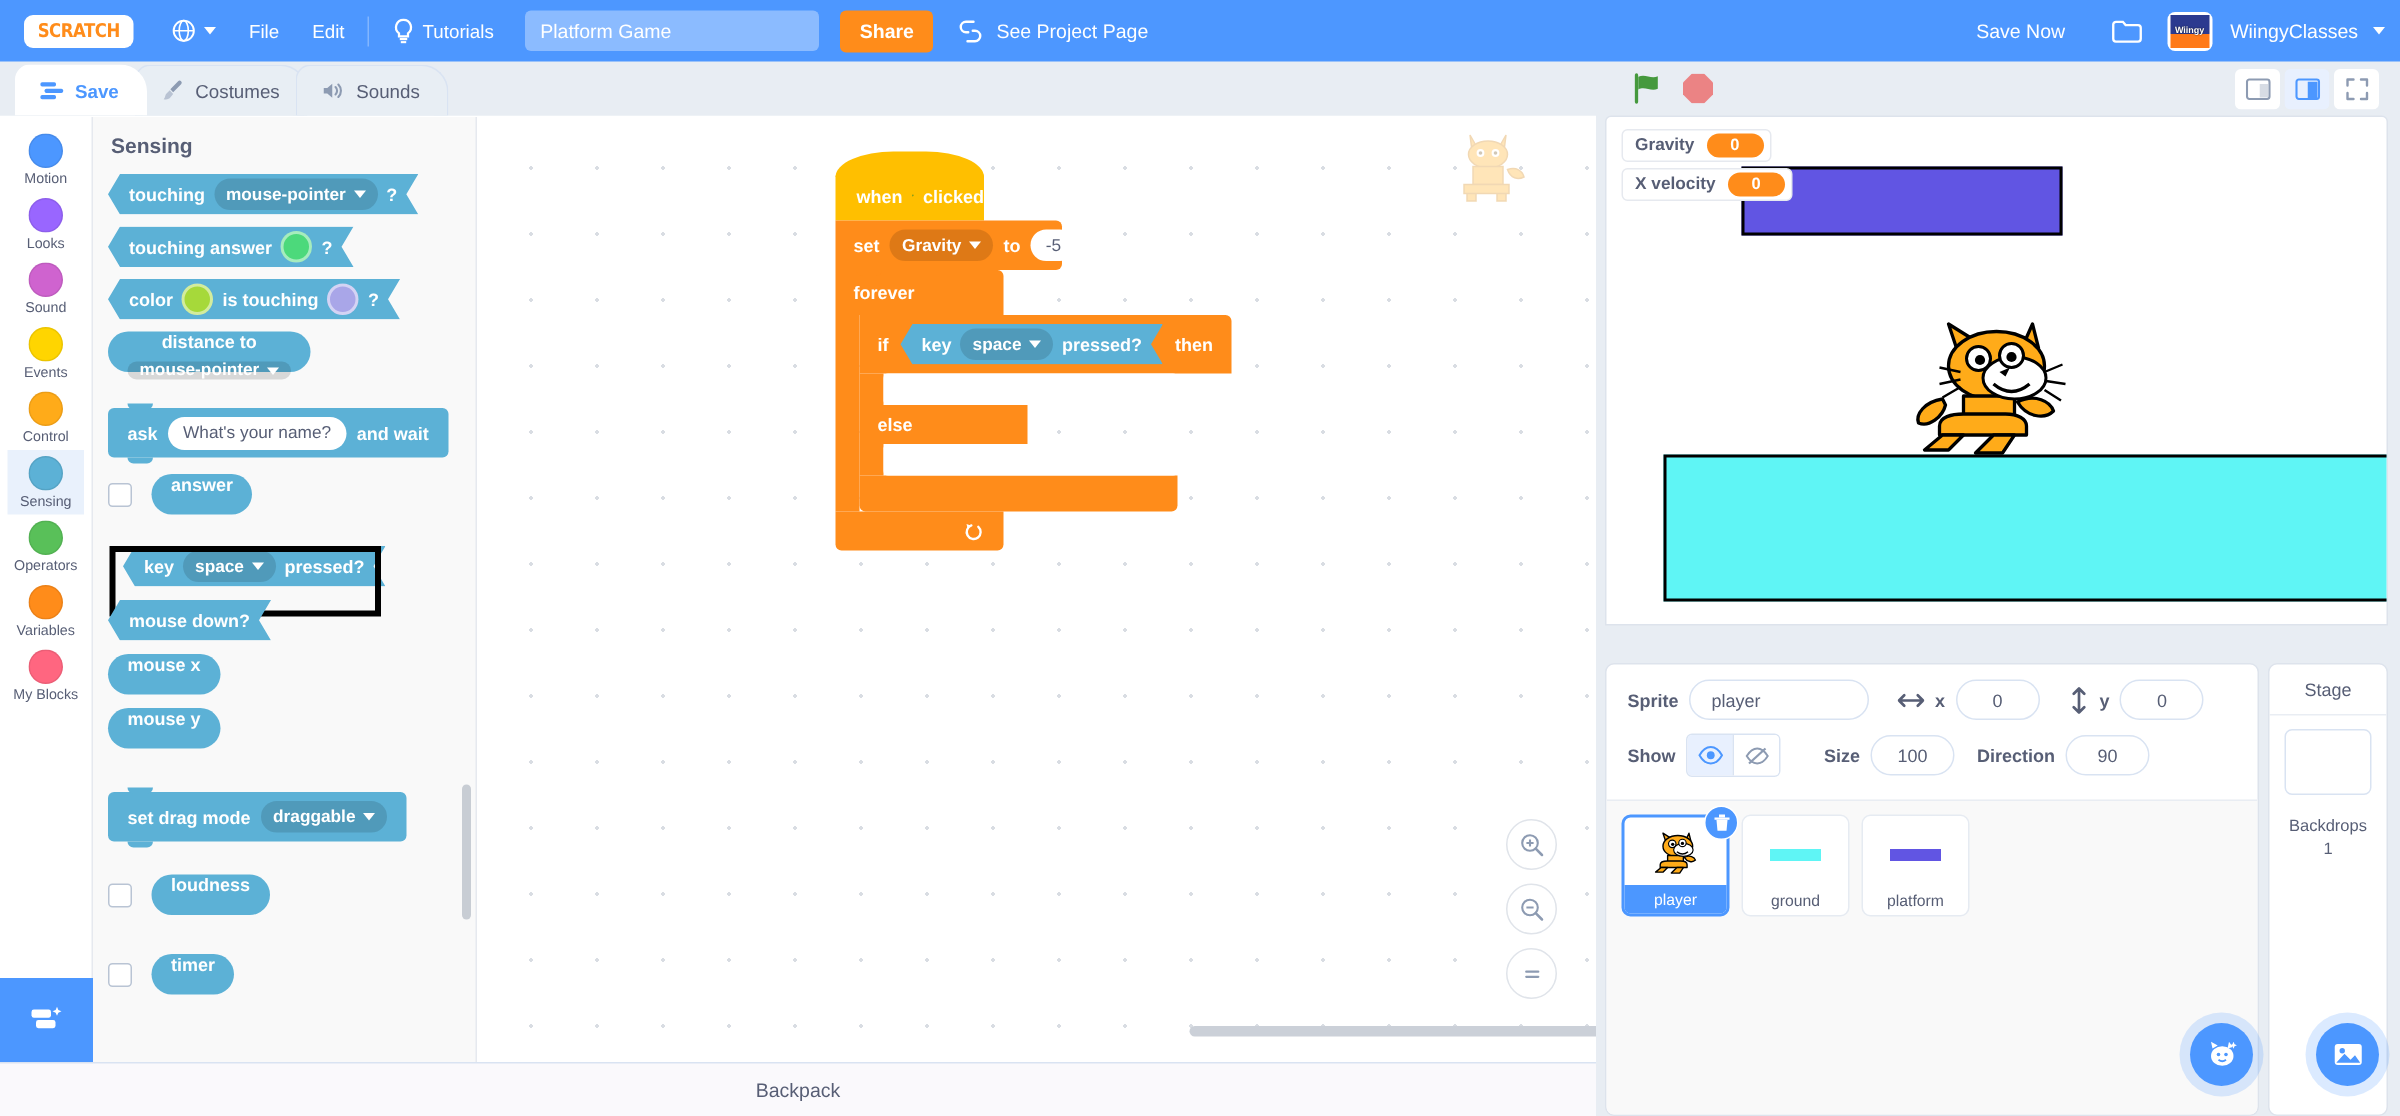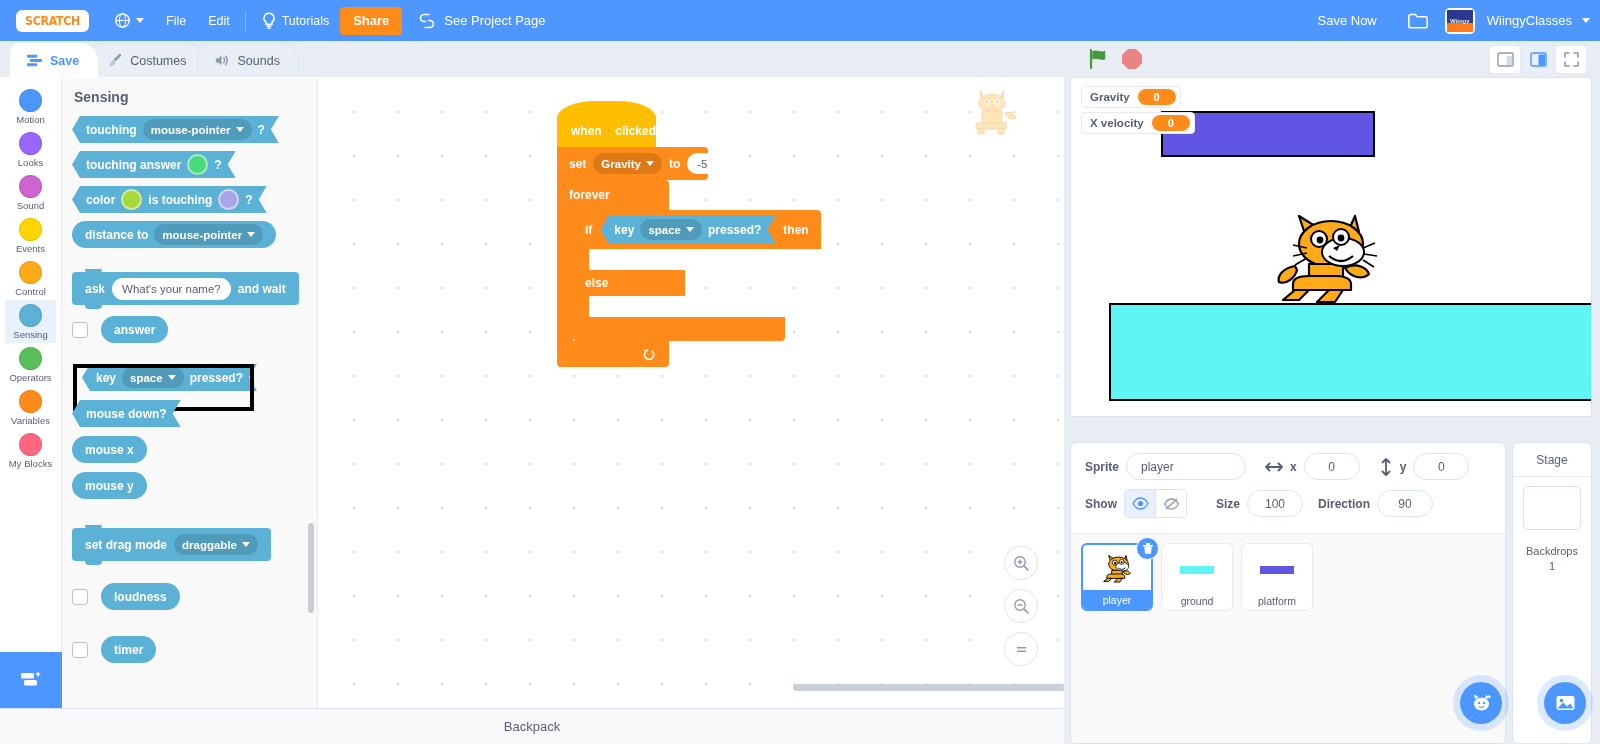--- a/index.html
+++ b/index.html
@@ -119,21 +119,21 @@
          background: #fff; margin-right: 13px; flex: none; cursor: pointer; }
 
   
   .blk { display: inline-flex; align-items: center; color: #fff;
          font-size: 12px; font-weight: bold; position: relative; }
   .bool {
     background: #5cb1d6; height: 27px; padding: 0 8px;
     clip-path: polygon(8px 0, 100% 0, calc(100% - 8px) 50%, 100% 100%, 8px 100%, 0 50%);
     padding-left: 14px; padding-right: 14px; gap: 6px;
   }
-  .report { background: #5cb1d6; height: 27px; border-radius: 14px; padding: 0 13px; gap: 6px; }
+  .report { background: #5cb1d6; height: 27px; border-radius: 14px; padding: 0 13px; gap: 6px; flex-direction: column; }
   .stack {
     background: #5cb1d6; min-height: 33px; padding: 0 13px; gap: 7px;
     border-radius: 4px; position: relative;
   }
   .stack::before {
     content: ""; position: absolute; left: 13px; top: -3px; width: 17px; height: 4px;
     background: inherit; border-radius: 0 0 4px 4px;
   }
   .stack::after {
     content: ""; position: absolute; left: 13px; bottom: -4px; width: 17px; height: 4px;
@@ -341,20 +341,21 @@
 
   <div class="mb-item">
     <svg width="16" height="18" viewBox="0 0 16 18">
       <path d="M8 1.2a5 5 0 0 0-3 9v2.1h6V10.2a5 5 0 0 0-3-9z" fill="none" stroke="#fff" stroke-width="1.5"></path>
       <rect x="5.5" y="13.3" width="5" height="1.5" fill="#fff"></rect>
       <rect x="6.2" y="15.4" width="3.6" height="1.4" fill="#fff"></rect>
     </svg>
     <span>Tutorials</span>
   </div>
 
+  <input id="project-title" value="Platform Game" style="">
 
   <button id="share-btn">Share</button>
 
   <div id="see-project">
     <svg width="18" height="18" viewBox="0 0 18 18">
       <path d="M11 2.5h-5a3.5 3.5 0 1 0 0 7h1.5" fill="none" stroke="#fff" stroke-width="1.6" stroke-linecap="round"></path>
       <path d="M7 15.5h5a3.5 3.5 0 1 0 0-7h-1.5" fill="none" stroke="#fff" stroke-width="1.6" stroke-linecap="round"></path>
     </svg>
     <span>See Project Page</span>
   </div>

